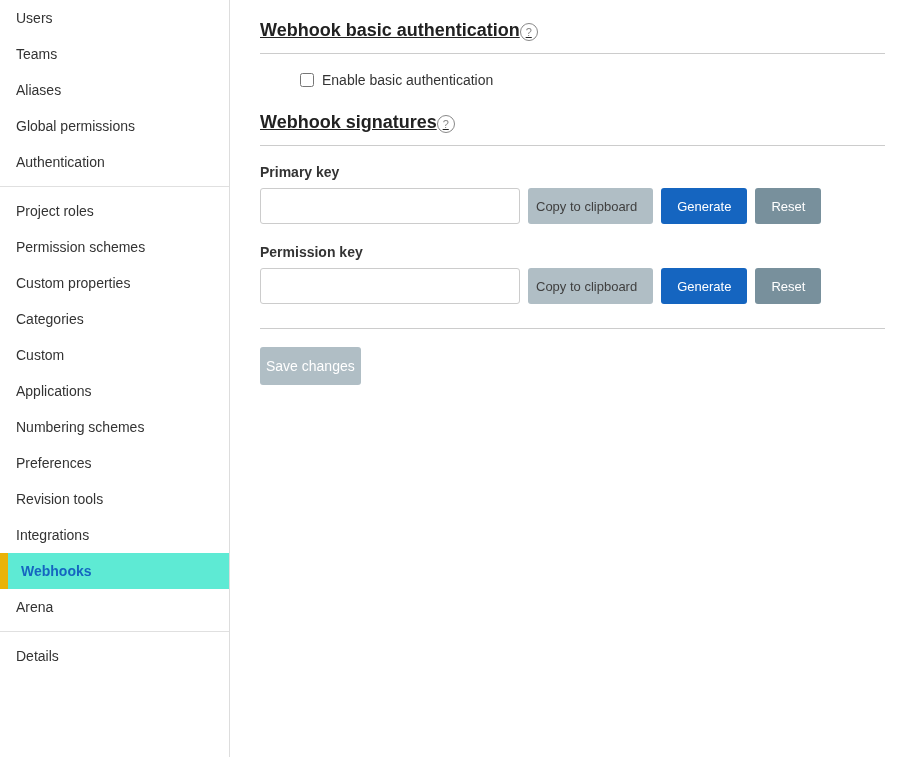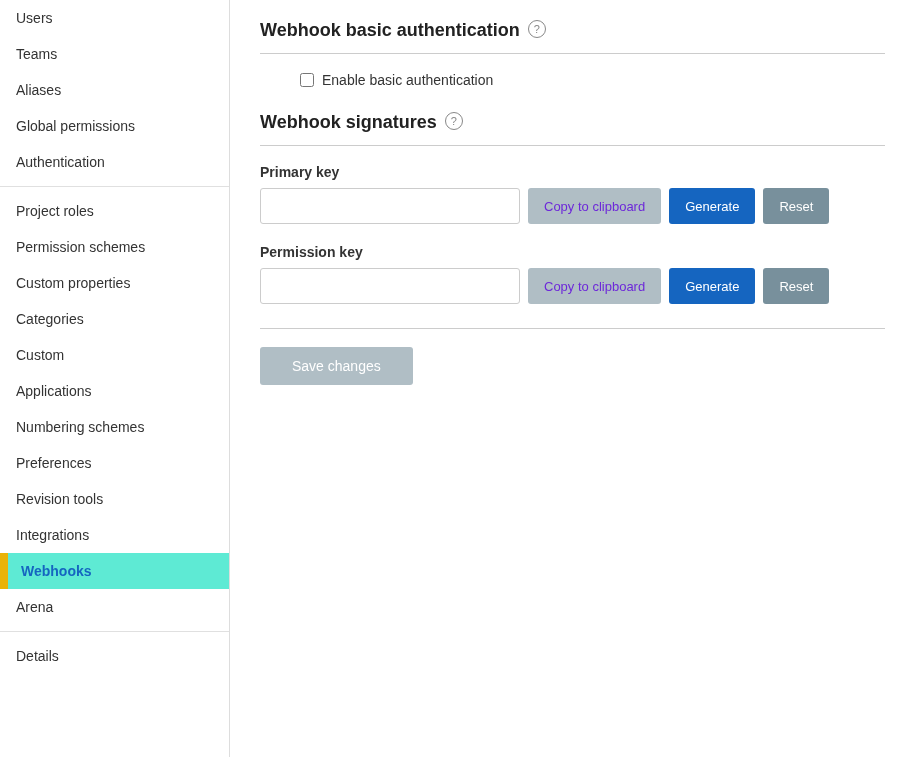--- a/index.html
+++ b/index.html
@@ -61,22 +61,22 @@
     .section {
       margin-bottom: 24px;
     }
 
     .section-title {
       font-size: 18px;
       font-weight: 600;
       color: #222;
       margin-bottom: 12px;
       display: flex;
-      align-items: flex-start;
-      gap: 8px;
+      align-items: flex-end;
+      text-decoration: underline;
     }
 
     .section-divider {
       border: none;
       border-top: 1px solid #ccc;
       margin-bottom: 18px;
     }
 
     .help-icon {
       display: inline-flex;
@@ -134,38 +134,39 @@
       padding: 0 16px;
       border-radius: 3px;
       font-size: 13px;
       cursor: pointer;
       border: none;
       font-weight: 400;
     }
 
     .btn-clipboard {
       background: #b0bec5;
-      color: #6d28d9;
+      color: #404040;
+      padding-left: 8px;
     }
 
     .btn-generate {
       background: #1565c0;
       color: #fff;
     }
 
     .btn-reset {
       background: #78909c;
       color: #fff;
     }
 
     .btn-save {
       background: #b0bec5;
       color: #fff;
       height: 38px;
-      padding: 0 32px;
+      padding: 0 6px;
       font-size: 14px;
       border-radius: 3px;
       cursor: pointer;
       border: none;
     }
 
     .save-row {
       margin-top: 10px;
     }
   </style>

